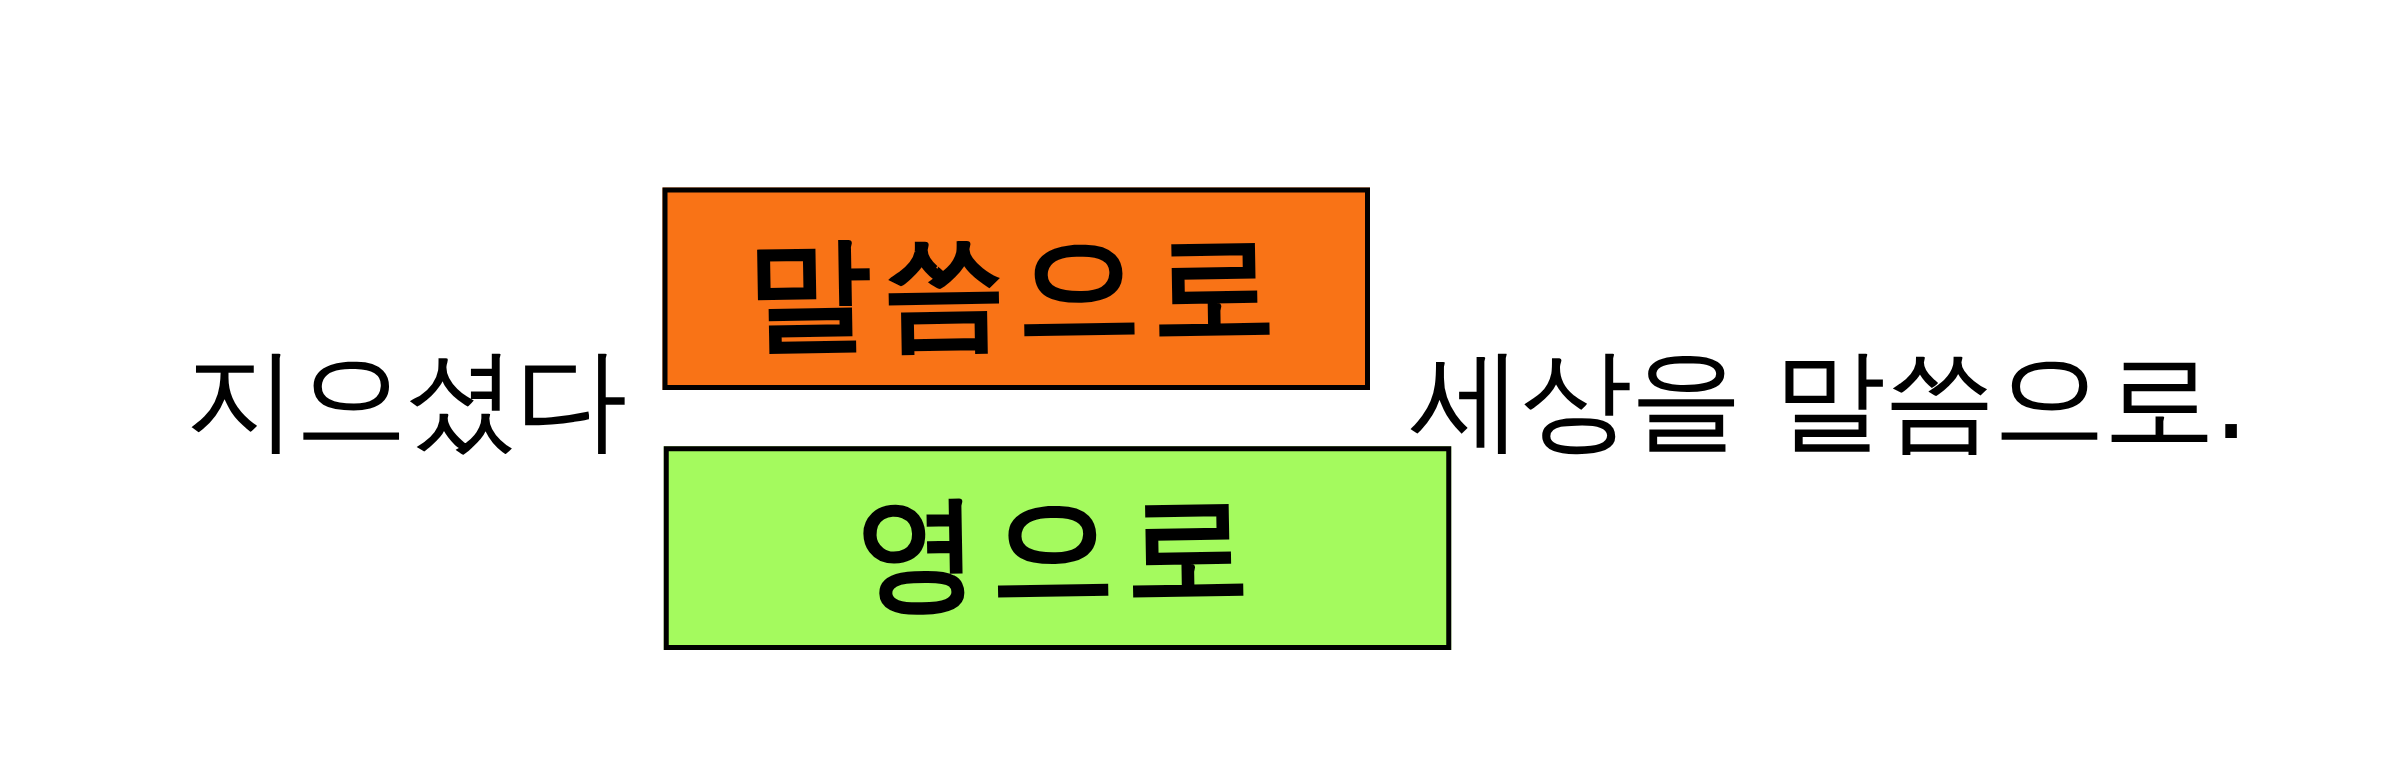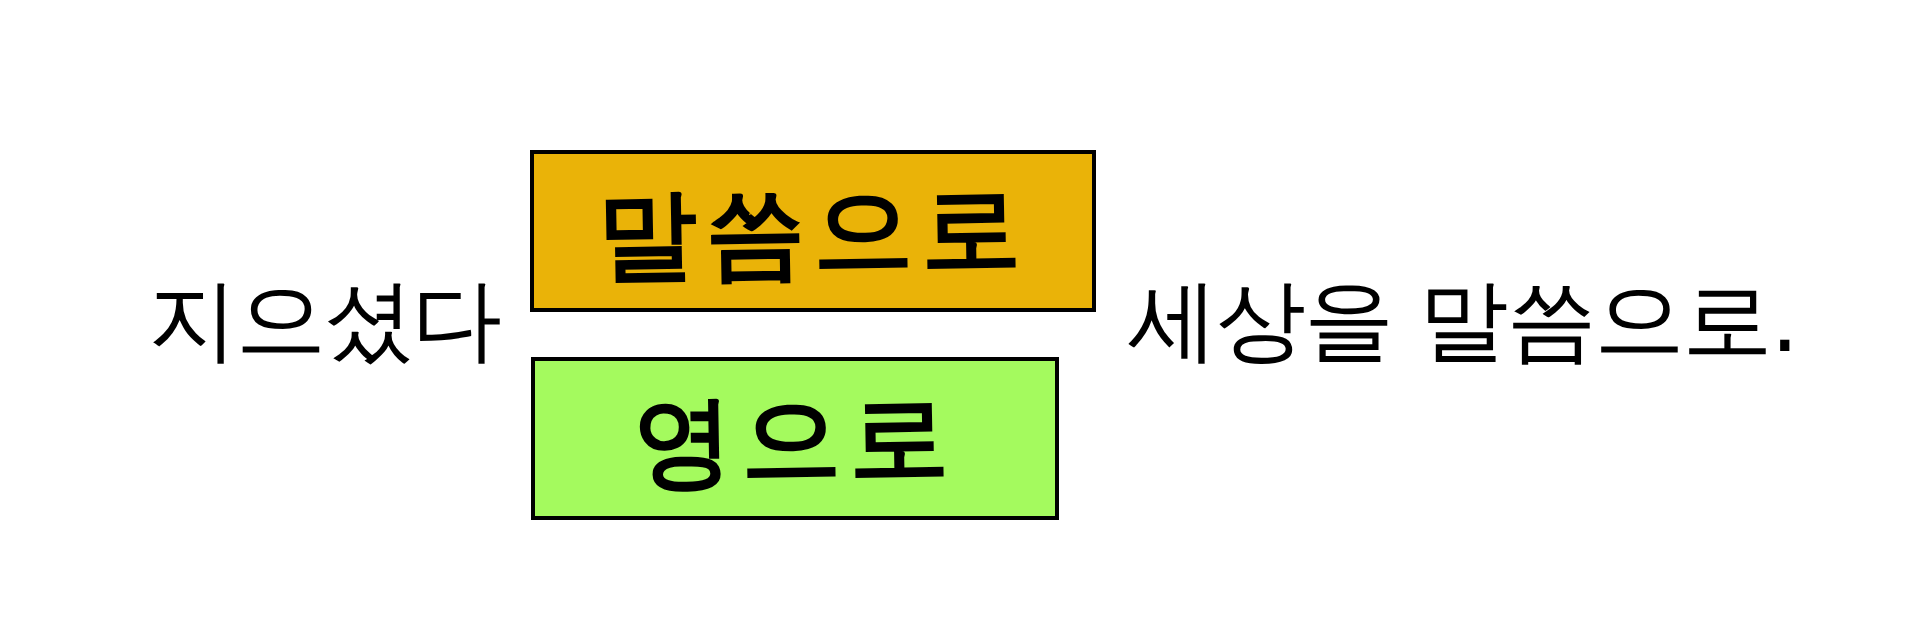--- a/index.html
+++ b/index.html
@@ -40,21 +40,21 @@
     }
     #box-top {
       left: 530px;
       top: 150px;
       width: 566px;
       height: 162px;
     }
     #box-bottom {
       left: 531px;
       top: 357px;
-      width: 528px;
+      width: 630px;
       height: 163px;
     }
     .choice-text {
       font-size: 100px;
       font-weight: bold;
       line-height: 1;
       white-space: nowrap;
       letter-spacing: 8px;
       font-family: "DejaVu Serif", "Liberation Serif", serif;
     }
@@ -63,21 +63,21 @@
     }
     #box-bottom .choice-text {
       transform: rotate(-1deg);
     }
   </style>
 </head>
 <body>
 
 <div id="left-text" class="plain-text">지으셨다</div>
 
-<div id="box-top" class="choice-box" style="background: #eab308; border-color: rgb(0, 0, 0);">
+<div id="box-top" class="choice-box" style="background: #f97316; border-color: rgb(0, 0, 0);">
   <span class="choice-text">말씀으로</span>
 </div>
 
 <div id="box-bottom" class="choice-box" style="background: rgb(164, 250, 94); border-color: rgb(0, 0, 0);">
   <span class="choice-text">영으로</span>
 </div>
 
 <div id="right-text" class="plain-text">세상을 말씀으로.</div>
 
 </body></html>

